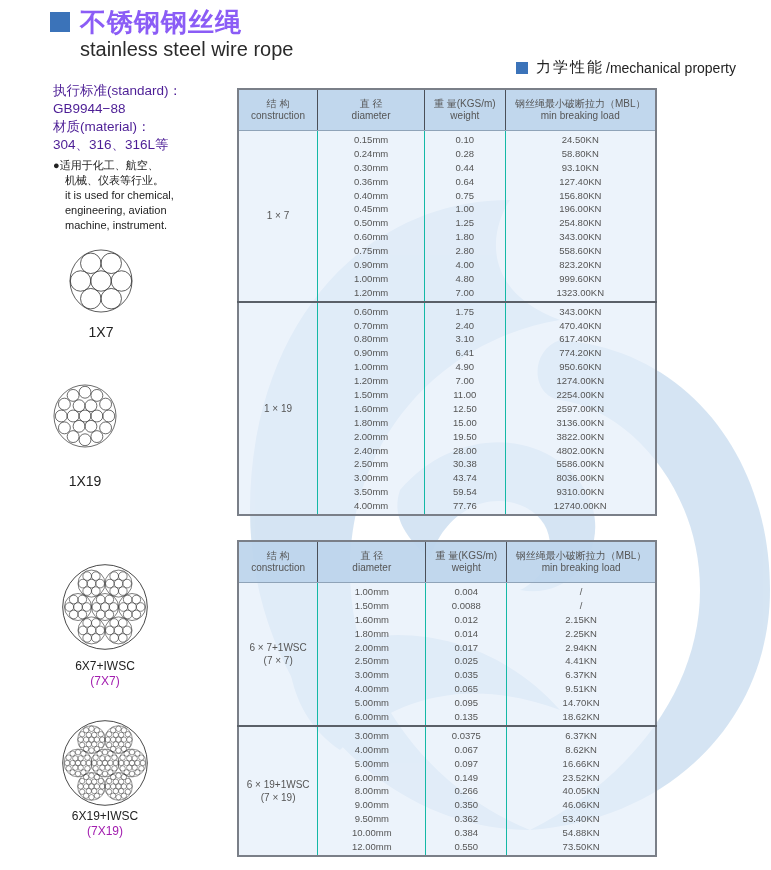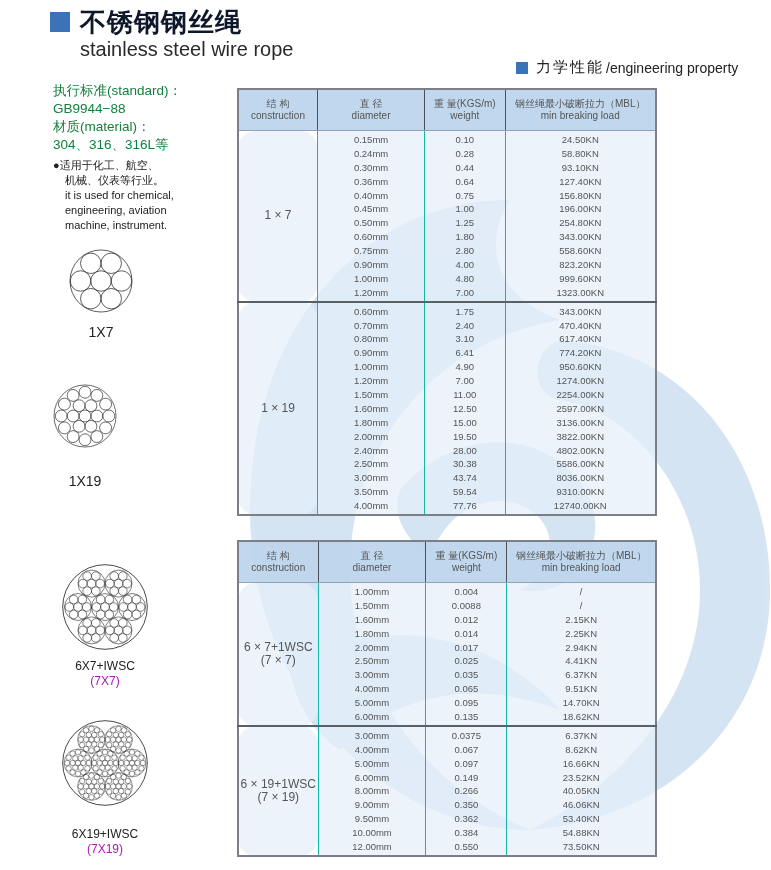--- a/index.html
+++ b/index.html
@@ -4,28 +4,28 @@
   <style>
     html, body { margin: 0; padding: 0; }
     body {
       width: 771px; height: 870px; position: relative; overflow: hidden;
       background: #ffffff;
       font-family: "Liberation Sans", "DejaVu Sans", sans-serif;
       color: #333;
     }
     .watermark { position: absolute; left: 230px; top: 190px; width: 560px; height: 650px; z-index: 0; pointer-events: none; }
     .title-square { position: absolute; left: 50px; top: 12px; width: 20px; height: 20px; background: #3b73b9; }
-    .title-cn { position: absolute; left: 80px; top: 5px; font-size: 26px; font-weight: bold; color: #0f172a; letter-spacing: 1px; font-family: "DejaVu Sans", sans-serif; }
+    .title-cn { position: absolute; left: 80px; top: 5px; font-size: 26px; font-weight: bold; color: #8b5cf6; letter-spacing: 1px; font-family: "DejaVu Sans", sans-serif; }
     .title-en { position: absolute; left: 80px; top: 38px; font-size: 20px; color: #2a2a2a; }
     .section-head { position: absolute; left: 516px; top: 58px; display: flex; align-items: center; gap: 8px; z-index: 2; }
     .section-square { width: 12px; height: 12px; background: #3b73b9; }
     .section-cn { font-size: 15px; color: #222; letter-spacing: 2px; font-family: "DejaVu Sans", sans-serif; }
     .section-en { font-size: 14px; color: #222; margin-left: -6px; }
 
-    .specs { position: absolute; left: 53px; top: 82px; font-size: 13.5px; line-height: 18px; color: #15803d; }
+    .specs { position: absolute; left: 53px; top: 82px; font-size: 13.5px; line-height: 18px; color: #4c1d95; }
     .specs div { white-space: nowrap; }
     .usage { position: absolute; left: 53px; top: 158px; font-size: 11px; line-height: 15px; color: #222; }
     .usage .bullet-line { display: flex; }
     .usage .indent { padding-left: 12px; }
 
     .diagram { position: absolute; display: flex; flex-direction: column; align-items: center; }
     .diagram .label { font-size: 14px; color: #222; margin-top: 4px; text-align: center; line-height: 16px; }
     .diagram .label-small { font-size: 12px; color: #a21caf; line-height: 15px; }
 
     table.spec {
@@ -37,21 +37,21 @@
       background: rgba(190, 213, 236, 0.95); font-weight: normal; color: #555;
       font-size: 10px; line-height: 12px; height: 40px; padding: 0;
       border-right: 1px solid #4a4f58; border-bottom: 1px solid #8fa3b8;
     }
     table.spec th:last-child, table.spec td:last-child { border-right: none; }
     table.spec td {
       background: rgba(228, 238, 249, 0.72); text-align: center; vertical-align: top;
       border-right: 1px solid #14b8a6; padding: 0;
     }
     table.spec tr.group + tr.group td { border-top: 2px solid #5a6068; }
-    table.spec td.construction { vertical-align: middle; font-size: 12px; color: #555; line-height: 13px; border-radius: 18px; }
+    table.spec td.construction { vertical-align: middle; font-size: 10px; color: #555; line-height: 13px; }
     .val { height: 13.9px; line-height: 13.9px; white-space: nowrap; }
     table.spec td.cell-pad { padding: 2px 0 1px 0; }
     col.c1 { width: 87px; } col.c2 { width: 128px; } col.c3 { width: 93px; } col.c4 { width: 181px; }
   </style>
 </head>
 <body>
 
 <svg class="watermark" viewBox="0 0 560 650">
   <g fill="#c8dcef" opacity="0.75">
     <path d="M280 10 C130 10 20 140 20 320 C20 500 150 640 300 640 C200 600 120 500 120 380 C120 250 210 150 330 130 C250 100 260 40 280 10 Z"></path>
@@ -61,21 +61,21 @@
   </g>
 </svg>
 
 <div class="title-square"></div>
 <div class="title-cn">不锈钢钢丝绳</div>
 <div class="title-en">stainless steel wire rope</div>
 
 <div class="section-head">
   <div class="section-square"></div>
   <span class="section-cn">力学性能</span>
-  <span class="section-en">/engineering property</span>
+  <span class="section-en">/mechanical property</span>
 </div>
 
 <div class="specs">
   <div>执行标准(standard)：</div>
   <div>GB9944−88</div>
   <div>材质(material)：</div>
   <div>304、316、316L等</div>
 </div>
 
 <div class="usage">
@@ -188,21 +188,21 @@
     </defs>
     <circle cx="50" cy="50" r="47" fill="none" stroke="#333" stroke-width="1"></circle>
     <use href="#strand19" x="50" y="50"></use>
     <use href="#strand19" x="80" y="50"></use>
       <use href="#strand19" x="20" y="50"></use>
     <use href="#strand19" x="65" y="24"></use>
       <use href="#strand19" x="35" y="24"></use>
     <use href="#strand19" x="65" y="76"></use>
       <use href="#strand19" x="35" y="76"></use>
   </svg>
-  <div class="label" style="font-size:12px; margin-top:18px;">6X19+IWSC</div>
+  <div class="label" style="font-size:12px; margin-top:0;">6X19+IWSC</div>
   <div class="label-small">(7X19)</div>
 </div>
 
 <table class="spec" style="top:88px;">
   <colgroup>
       <col class="c1">
       <col class="c2">
       <col class="c3">
       <col class="c4">
     </colgroup>

